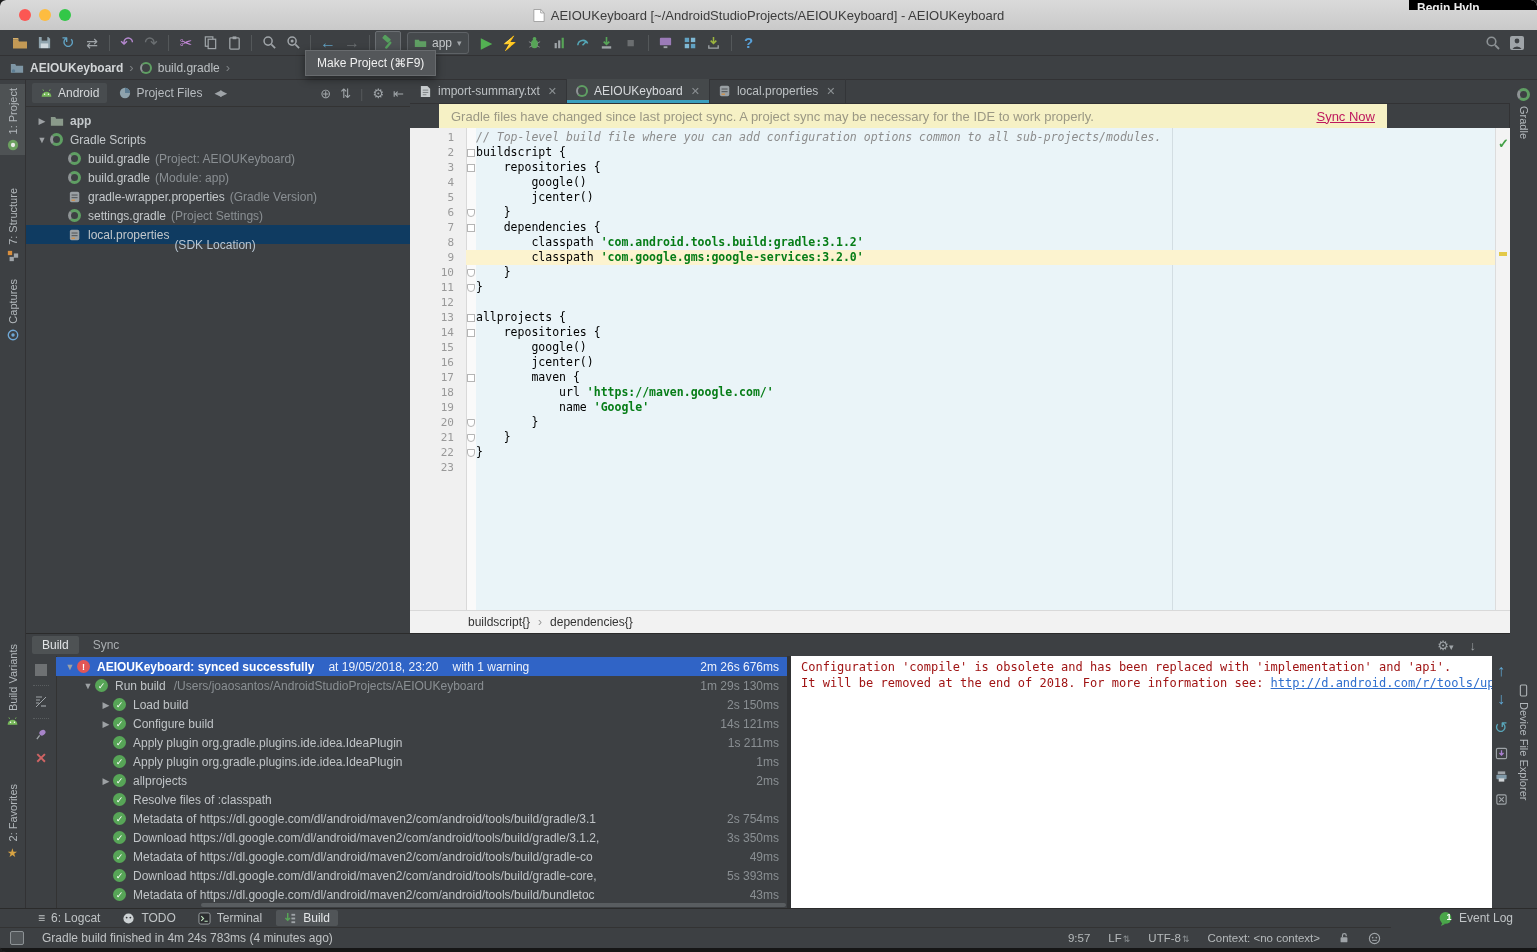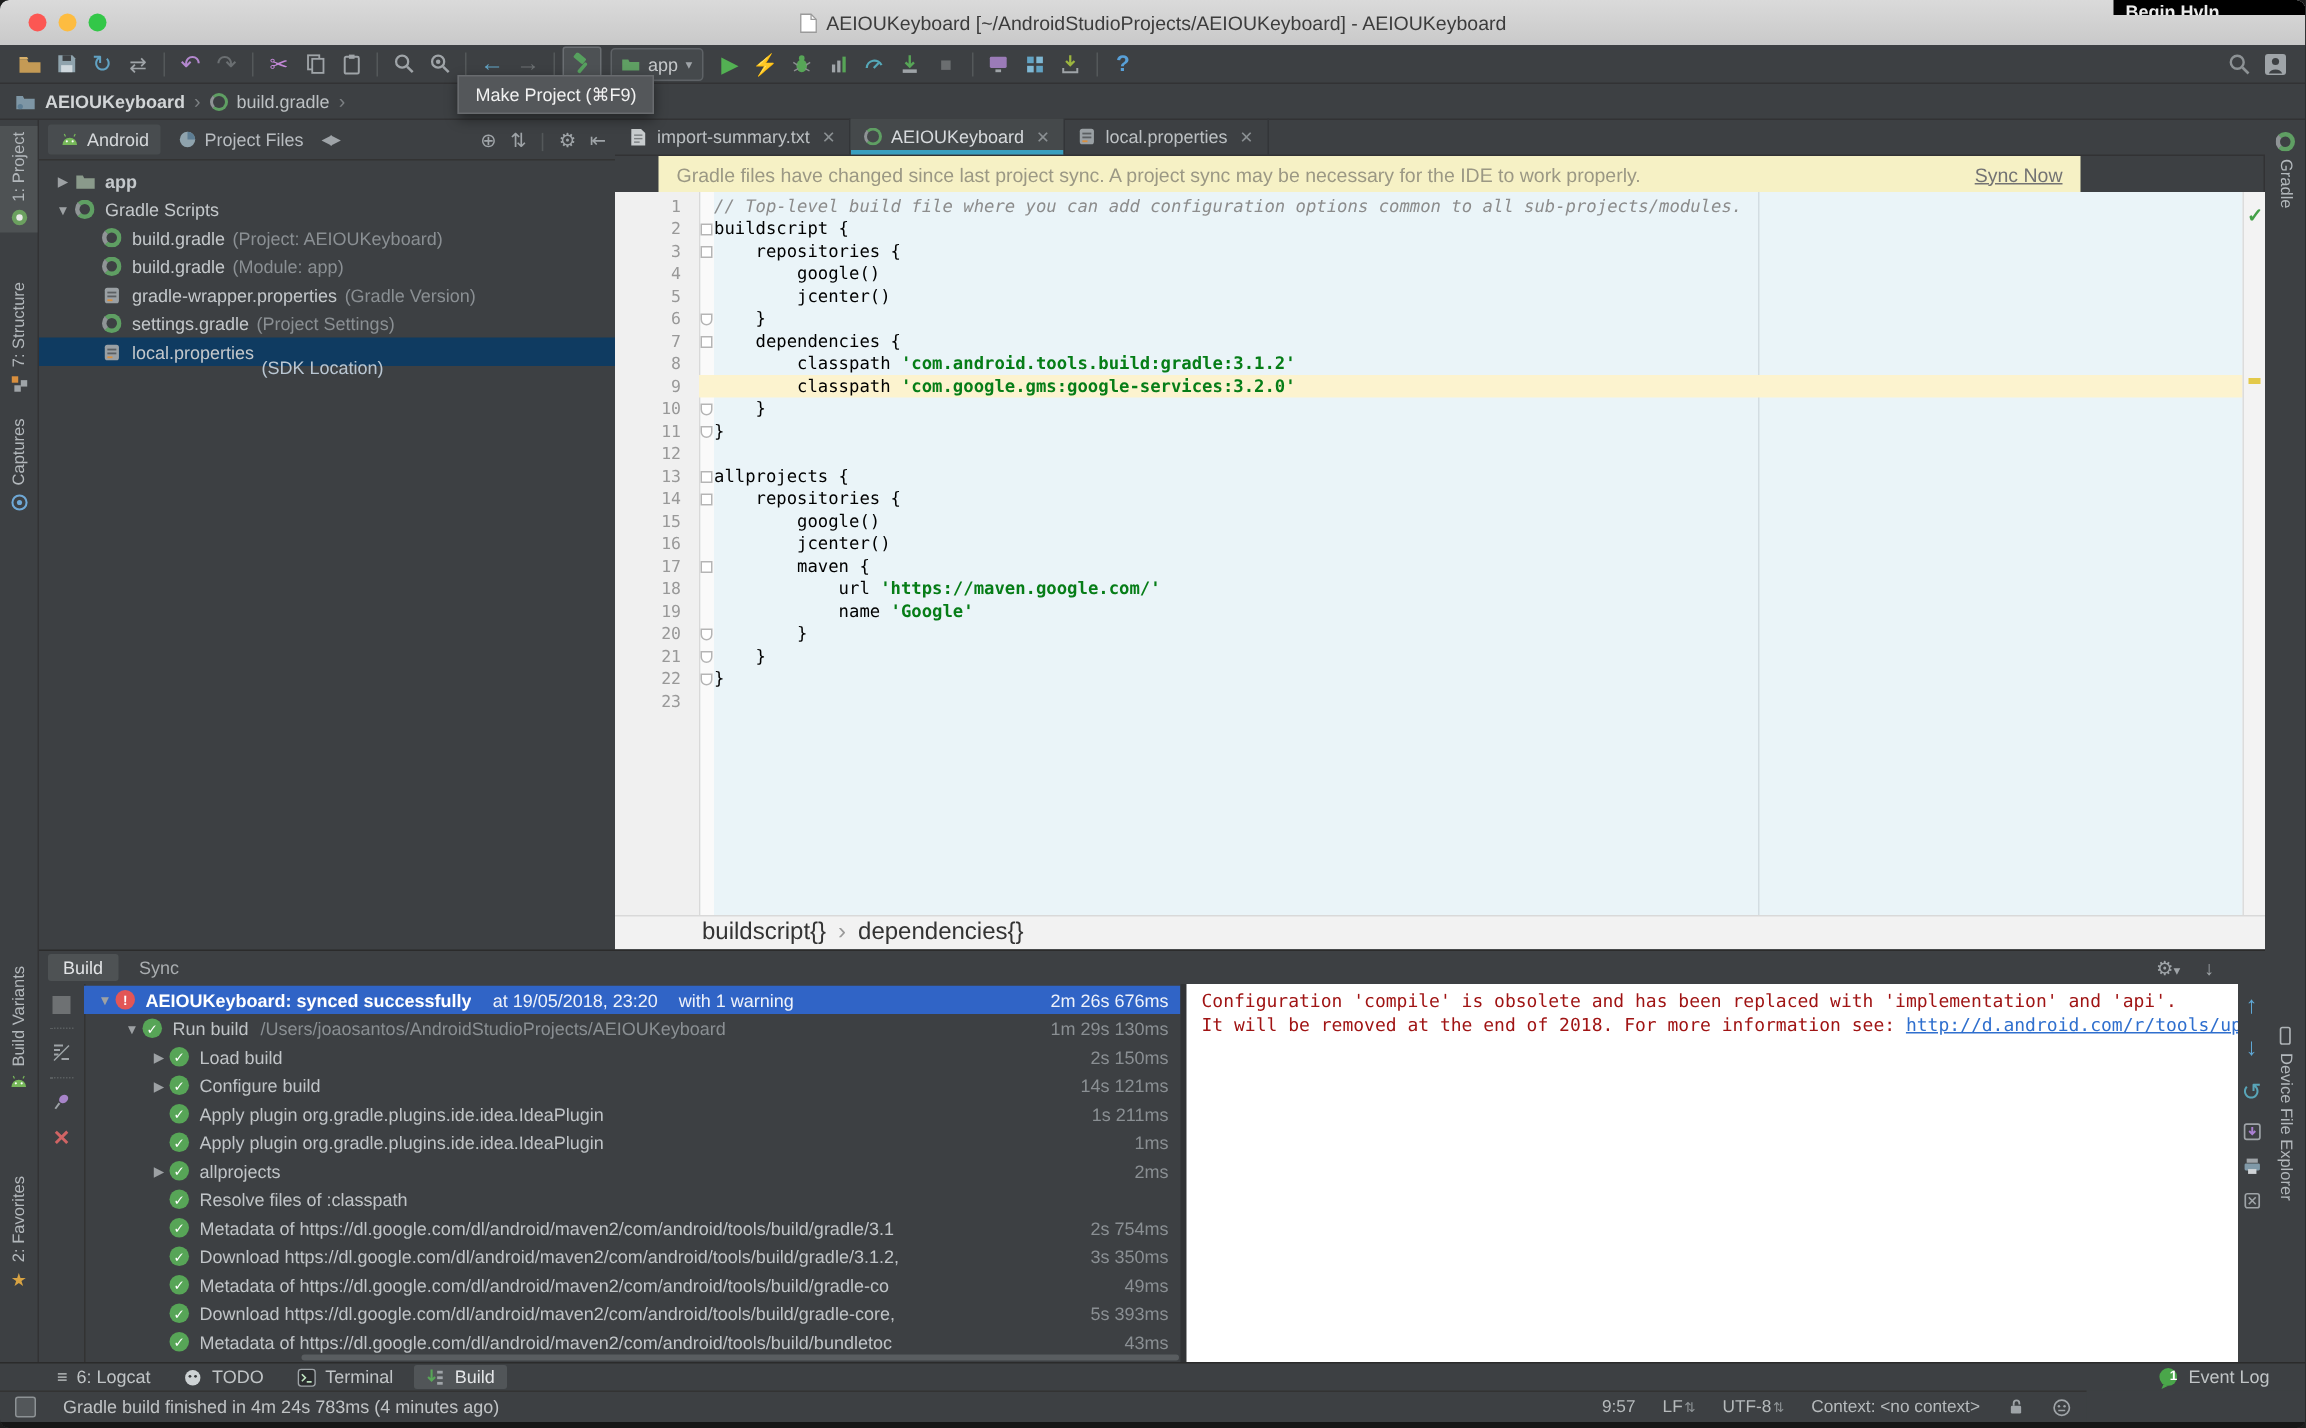--- a/index.html
+++ b/index.html
@@ -62,39 +62,39 @@
   
   .etabs{position:absolute;left:410px;top:80px;width:1100px;height:24px;background:#3d4043;
          display:flex;align-items:flex-end;border-bottom:1px solid #323234;box-sizing:border-box;}
   .etab{display:flex;align-items:center;gap:6px;height:24px;padding:0 9px;color:#bcc0c3;
         font-size:12px;border-right:1px solid #333538;}
   .etab.sel{background:#45494b;box-shadow:inset 0 -3px 0 #3a9fbf;color:#d7dadd;}
   .etab .x{color:#8b9093;font-size:11px;margin-left:2px;}
   .notif{position:absolute;left:410px;top:104px;width:948px;height:24px;background:#f6f1c5;
          display:flex;align-items:center;padding:0 12px;box-sizing:border-box;
          color:#9b9884;font-size:13px;margin-left:29px;}
-  .notif a{margin-left:auto;color:#737373;text-decoration:underline;font-size:13px;}
+  .notif a{margin-left:auto;color:#be185d;text-decoration:underline;font-size:13px;}
   .codearea{position:absolute;left:410px;top:128px;width:1100px;height:482px;background:#eaf4f8;overflow:hidden;}
   .gutter-bg{position:absolute;left:0;top:0;width:56px;height:482px;background:#f0f0f0;border-right:1px solid #d9d9d9;}
   .fold-bg{position:absolute;left:57px;top:0;width:9px;height:482px;background:#fafafa;}
   .margin-guide{position:absolute;left:762px;top:0;width:1px;height:482px;background:#d3dde2;}
   .scrollstrip{position:absolute;right:0;top:0;width:14px;height:482px;background:#f3f3f3;border-left:1px solid #dcdcdc;}
   .code-row{position:relative;height:15px;display:flex;font-family:"DejaVu Sans Mono",monospace;font-size:11.5px;line-height:15px;}
   .code-row .ln{width:44px;padding-right:12px;text-align:right;color:#999;flex:none;
                 font-size:11px;}
   .code-row .foldc{width:10px;flex:none;position:relative;}
   .code-row .codec{flex:1;white-space:pre;color:#000;}
   .code-row.hl .foldc,.code-row.hl .codec{background:#fcf3cf;}
   .fm{position:absolute;left:1px;top:4px;width:6px;height:6px;border:1px solid #b5b5b5;background:#fff;}
   .fm.fc{border-radius:0 0 4px 4px;}
   .tk-c{color:#8c8c8c;font-style:italic;}
   .tk-s{color:#067d17;font-weight:bold;}
   .ebc{position:absolute;left:410px;top:610px;width:1100px;height:23px;background:#f2f2f2;
        border-top:1px solid #d9d9d9;display:flex;align-items:center;gap:8px;padding-left:58px;
-       box-sizing:border-box;font-size:16px;color:#333;}
+       box-sizing:border-box;font-size:12px;color:#333;}
   .ebc .sep{color:#999;}
   
   .bpanel{position:absolute;left:26px;top:633px;width:1484px;height:275px;background:#3d4043;border-top:1px solid #2b2b2b;}
   .bhead{height:22px;display:flex;align-items:center;gap:4px;padding-left:6px;font-size:12px;color:#a9adb0;}
   .btab{padding:2px 10px;border-radius:2px;}
   .btab.active{background:#4e5254;color:#e2e4e6;}
   .bstrip{position:absolute;left:0;top:22px;width:30px;bottom:0;border-right:1px solid #333;
           display:flex;flex-direction:column;align-items:center;padding-top:8px;gap:9px;color:#9fa4a8;}
   .bstrip .dots{width:16px;border-top:1px dotted #5a5e60;}
   .btree{position:absolute;left:30px;top:23px;width:731px;height:245px;overflow:hidden;}

